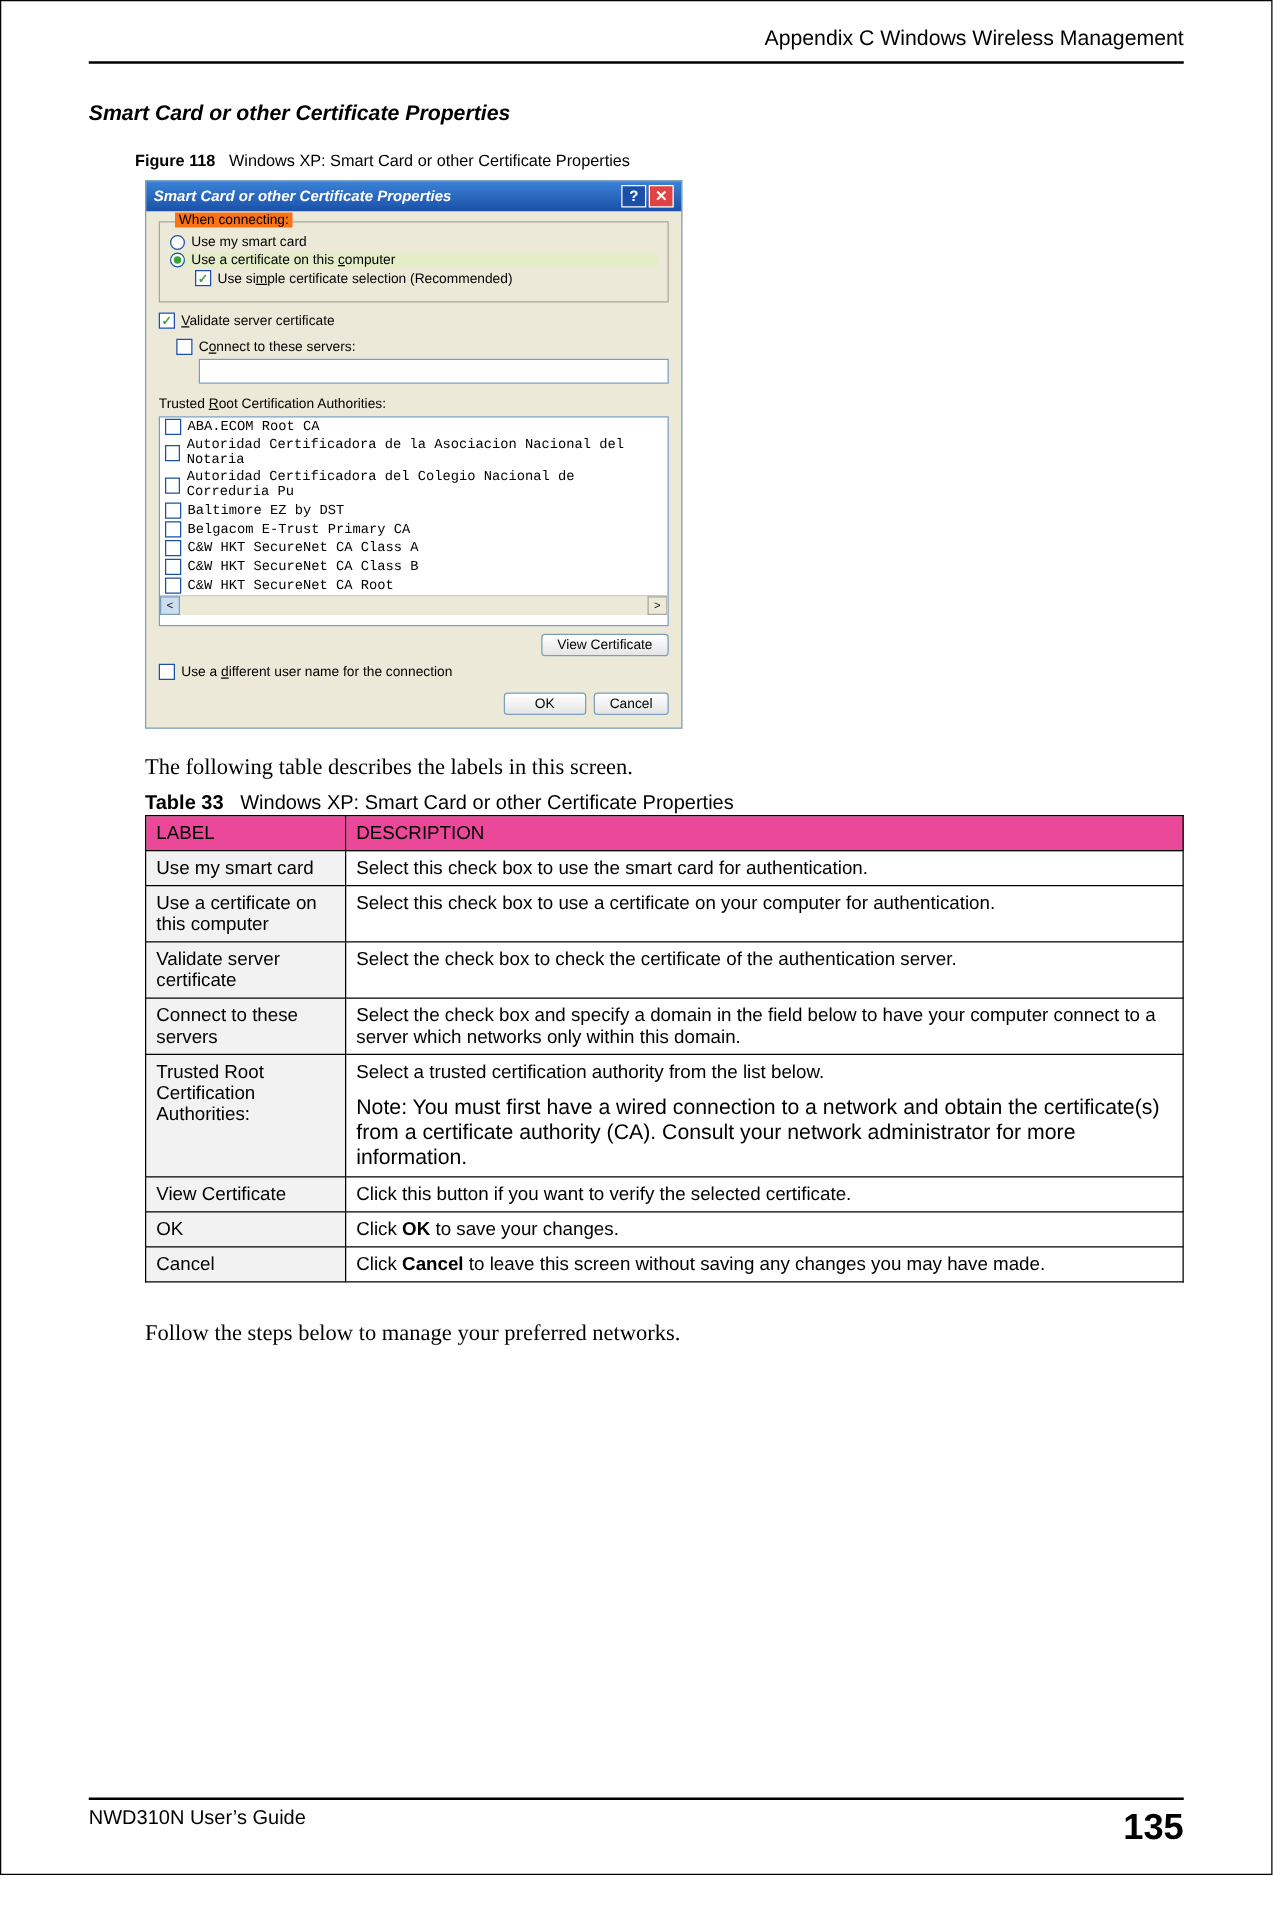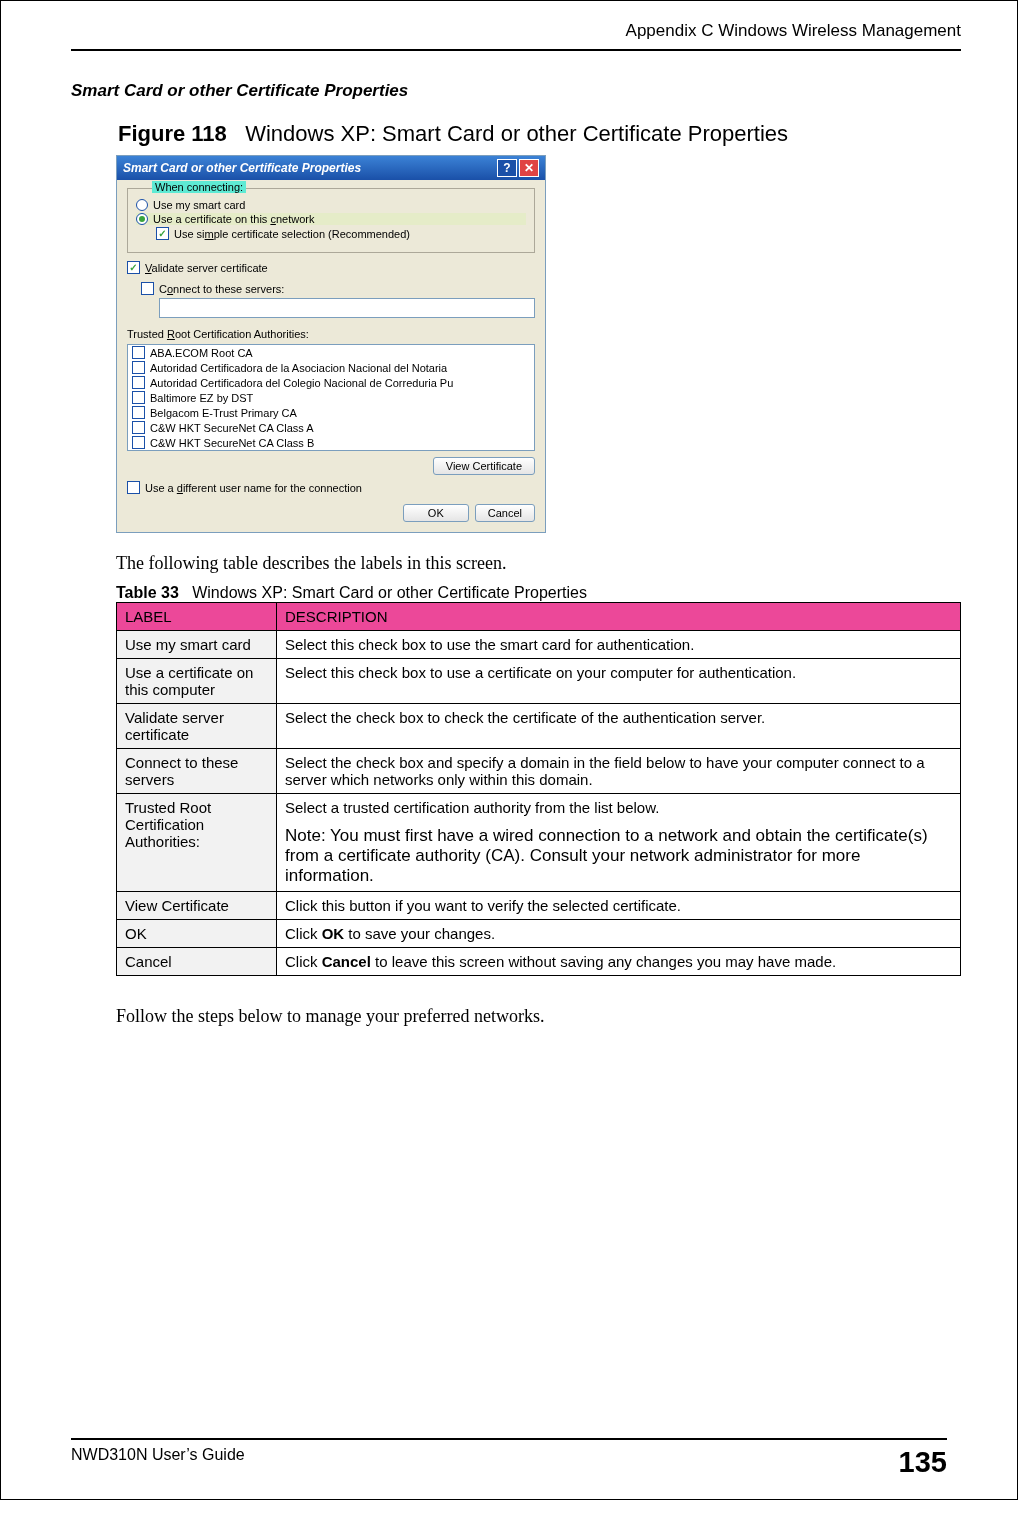--- a/index.html
+++ b/index.html
@@ -6,39 +6,39 @@
   body {
     font-family: Arial, Helvetica, sans-serif;
     background: #fff;
     width: 1018px;
     margin: 0 auto;
     color: #000;
     font-size: 15px;
   }
   .page {
     border: 1px solid #000;
-    padding: 20px 56px 20px 70px;
+    padding: 20px 70px 20px 70px;
     min-height: 1500px;
     position: relative;
   }
   .header-right {
     text-align: right;
     font-size: 17px;
     margin-bottom: 8px;
   }
   .header-rule { border: none; border-top: 2px solid #000; margin-bottom: 30px; }
   .section-title {
     font-style: italic;
     font-weight: bold;
     font-size: 17px;
     margin-bottom: 20px;
   }
   .figure-caption {
-    margin-left: 47px;
-    font-size: 22px;
+    margin-left: 37px;
+    font-size: 13px;
     margin-bottom: 8px;
   }
   .figure-caption .fignum { font-weight: bold; }
   .dialog {
     margin-left: 45px;
     width: 430px;
     background: #ece9d8;
     border: 1px solid #7b9ebd;
     font-family: Tahoma, sans-serif;
     font-size: 11px;
@@ -67,22 +67,22 @@
   .tb-close { background: #e04343; color:#fff; font-weight:bold;}
   .dlg-body { padding: 8px 10px 10px 10px; }
   .groupbox {
     border: 1px solid #aca899;
     padding: 8px 8px 10px 8px;
     margin-bottom: 8px;
     position: relative;
   }
   .groupbox .legend {
     position: absolute;
-    top: -8px; left: 24px;
-    background: #5eead4;
+    top: -8px; left: 12px;
+    background: #f97316;
     padding: 0 3px;
     font-size: 11px;
   }
   .radio-row, .check-row {
     display: flex; align-items: center;
     margin: 2px 0;
     gap: 5px;
   }
   .radio-circle {
     width: 12px; height: 12px; border-radius: 50%;
@@ -95,21 +95,21 @@
   .chk {
     width:13px;height:13px;border:1px solid #1a50a8;background:#fff;
     display:inline-flex;align-items:center;justify-content:center;font-size:10px;color:#39a33d;
   }
   .chk.on::after { content:'✓'; font-weight:bold; }
   .textfield {
     width: 100%; height: 20px; background:#fff;border:1px solid #7b9ebd;
   }
   .auth-list {
     border:1px solid #7b9ebd;background:#fff;
-    height:107px; overflow:hidden; margin-top:4px;
+    height:168px; overflow:hidden; margin-top:4px;font-family:Liberation Mono, monospace;
   }
   .auth-list .item { display:flex;align-items:center;gap:5px;padding:1px 4px;}
   .scrollbar-h {
     display:flex;background:#ece9d8;border-top:1px solid #ccc;height:16px;
   }
   .sb-btn { width:16px;border:1px solid #aca899;background:#ece9d8;display:flex;align-items:center;justify-content:center;font-size:9px;}
   .sb-btn.blue { background:#cde;border-color:#7b9ebd;}
   .sb-track { flex:1;}
   .btnxp {
     border:1px solid #7b9ebd;background:linear-gradient(#fff,#e5e5e5);
@@ -169,21 +169,21 @@
     </div>
     <div class="dlg-body">
       <div class="groupbox">
         <span class="legend">When connecting:</span>
         <div class="radio-row">
           <span class="radio-circle"></span>
           <span>Use my smart card</span>
         </div>
         <div class="radio-row" style="background:#e5ecc8;">
           <span class="radio-circle sel"></span>
-          <span><span>Use a certificate on this </span><span class="ul">c</span><span>network</span></span>
+          <span><span>Use a certificate on this </span><span class="ul">c</span><span>omputer</span></span>
         </div>
         <div class="check-row" style="margin-left:20px;">
           <span class="chk on"></span>
           <span><span>Use si</span><span class="ul">m</span><span>ple certificate selection (Recommended)</span></span>
         </div>
       </div>
 
       <div class="check-row">
         <span class="chk on"></span>
         <span><span class="ul">V</span><span>alidate server certificate</span></span>

